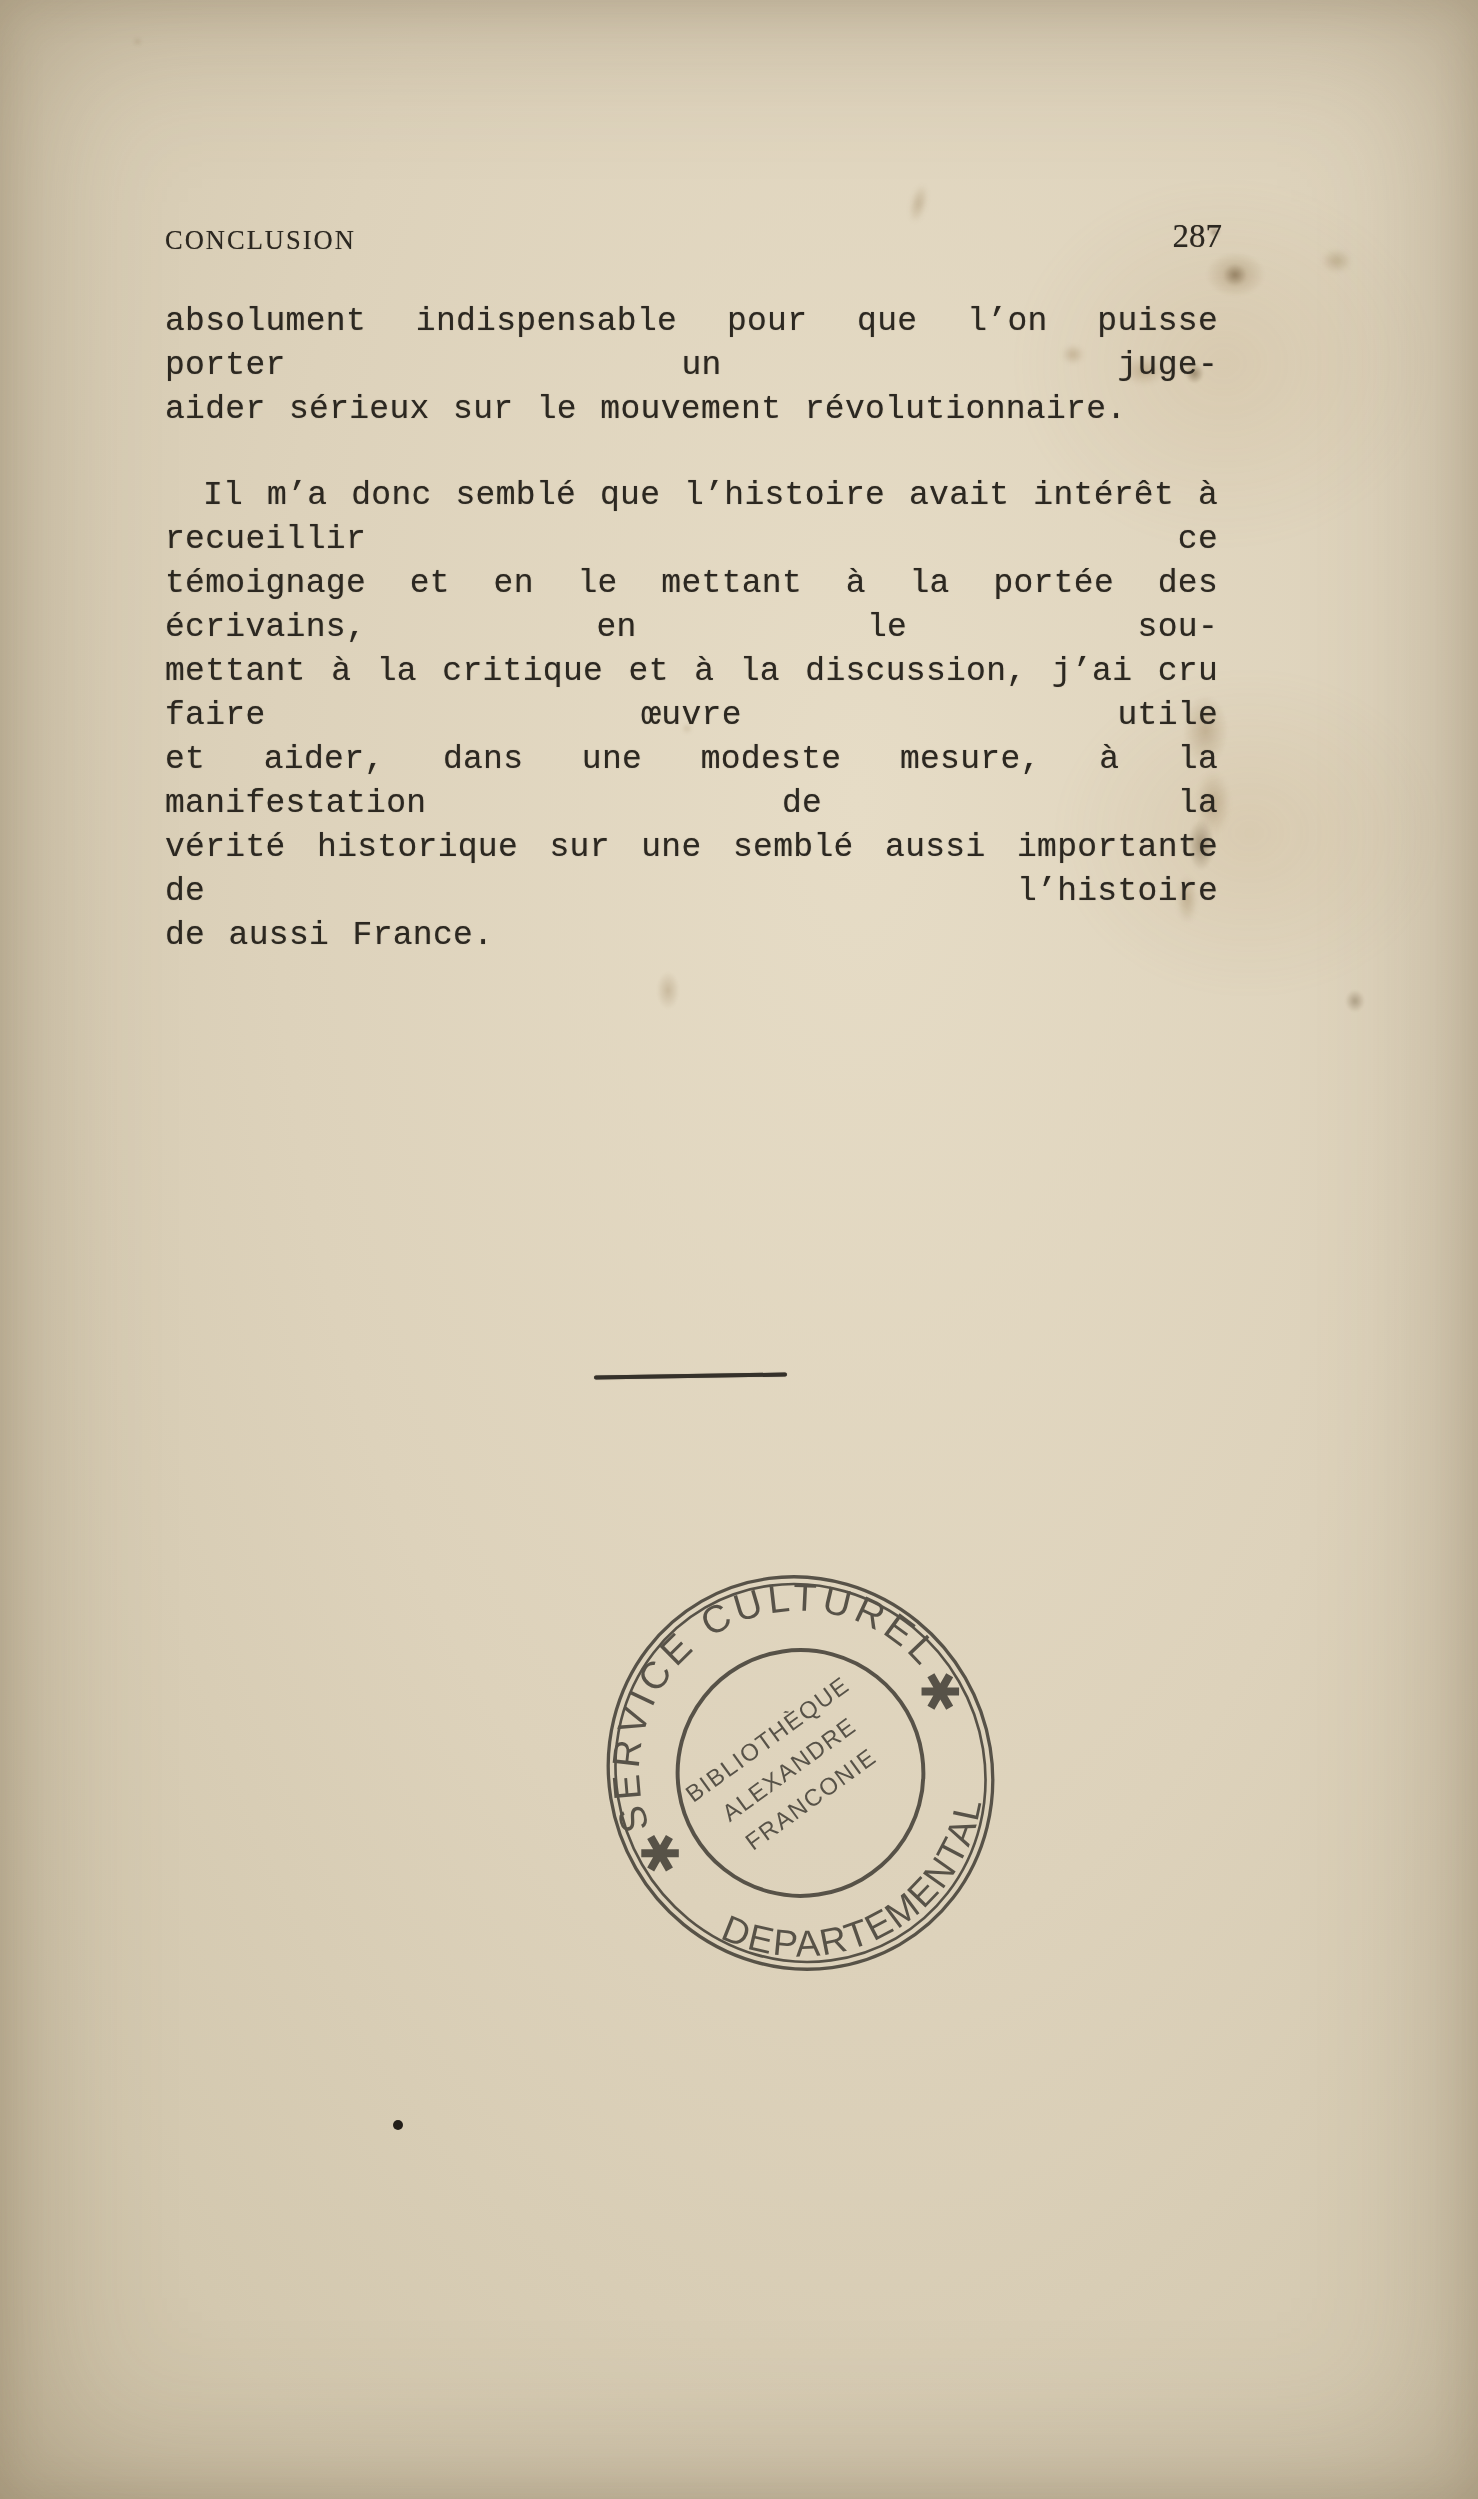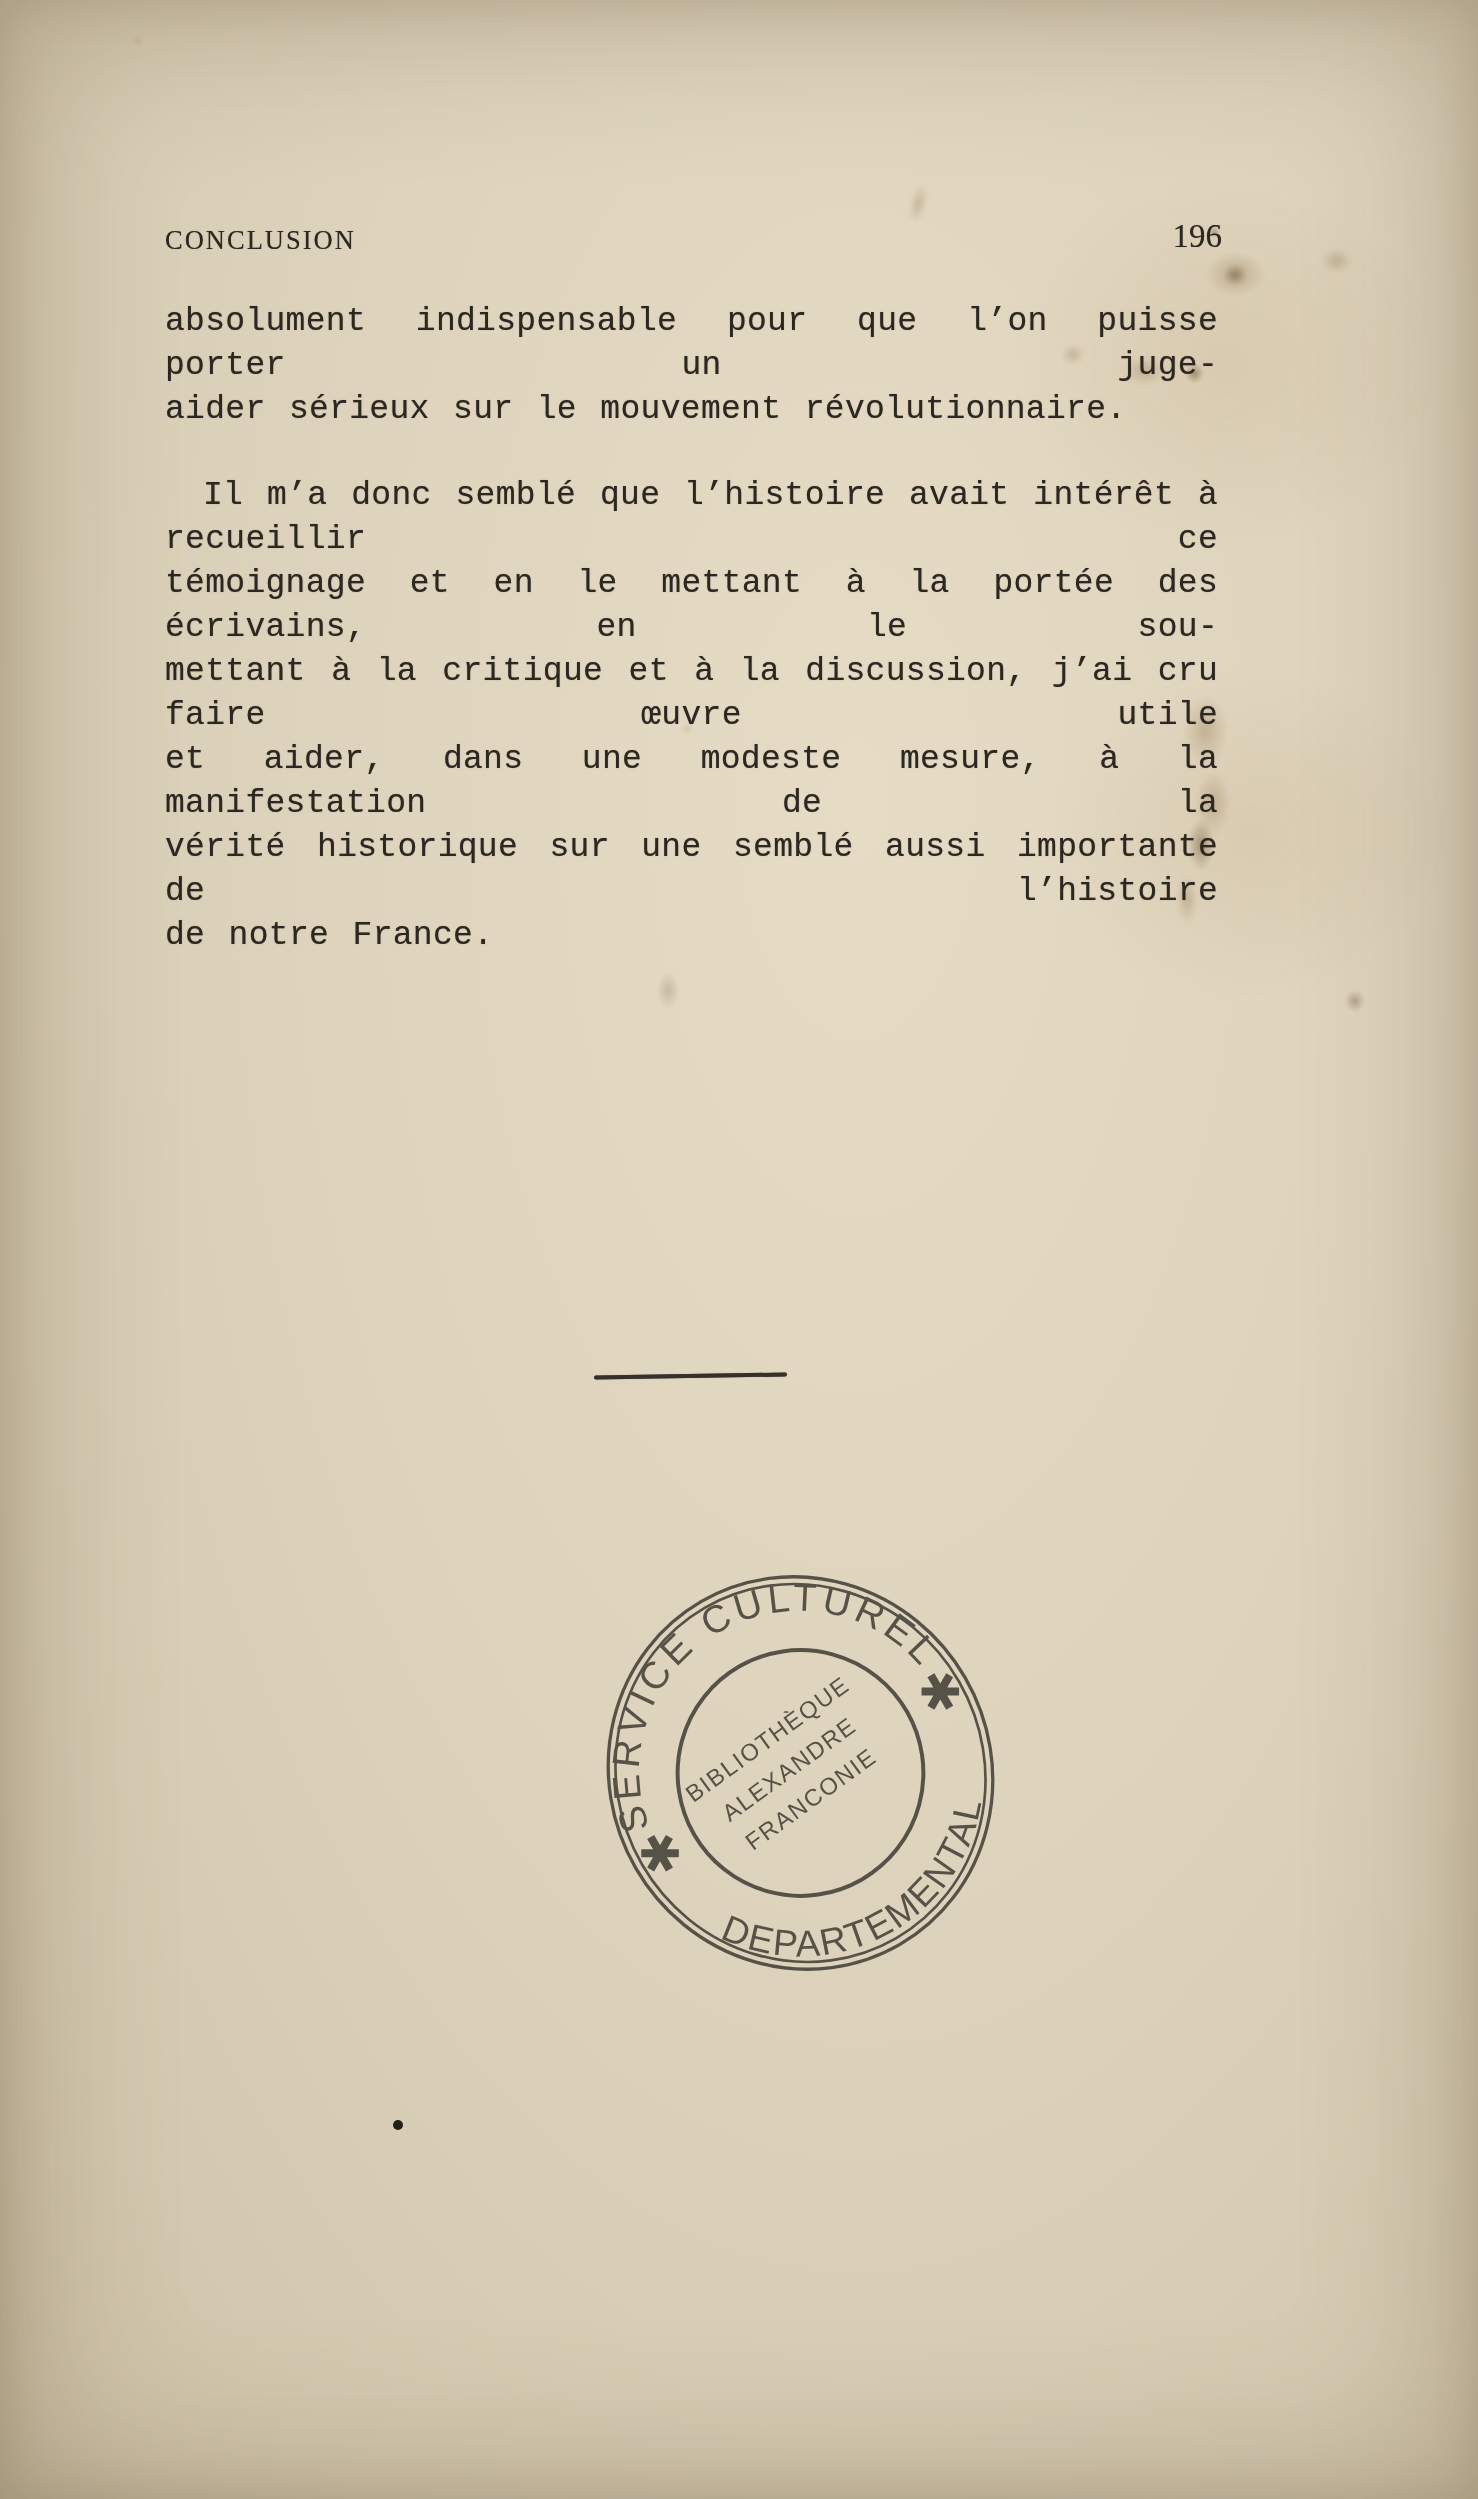--- a/index.html
+++ b/index.html
@@ -64,35 +64,35 @@
   <div class="fox faint" style="left:1190px;top:760px;width:46px;height:86px;"></div>
   <div class="fox dark" style="left:1182px;top:808px;width:38px;height:74px;opacity:.55;"></div>
   <div class="fox faint" style="left:1173px;top:868px;width:28px;height:63px;"></div>
   <div class="fox" style="left:652px;top:964px;width:32px;height:53px;opacity:.45;"></div>
   <div class="fox dark" style="left:1341px;top:985px;width:28px;height:32px;opacity:.45;"></div>
   <div class="fox faint" style="left:681px;top:723px;width:12px;height:10.6px;"></div>
   <div class="fox faint" style="left:132px;top:37px;width:10.6px;height:9.3px;"></div>
 
   <header class="pagehead">
     <div class="running-title">CONCLUSION</div>
-    <div class="page-number">196</div>
+    <div class="page-number">287</div>
   </header>
 
   <main class="textblock">
     <p class="para">
       <span class="line">absolument indispensable pour que l’on puisse porter un juge-</span>
       <span class="line last">aider sérieux sur le mouvement révolutionnaire.</span>
     </p>
     <p class="para">
       <span class="line first-indent">Il m’a donc semblé que l’histoire avait intérêt à recueillir ce</span>
       <span class="line">témoignage et en le mettant à la portée des écrivains, en le sou-</span>
       <span class="line">mettant à la critique et à la discussion, j’ai cru faire œuvre utile</span>
       <span class="line">et aider, dans une modeste mesure, à la manifestation de la</span>
       <span class="line">vérité historique sur une semblé aussi importante de l’histoire</span>
-      <span class="line last">de notre France.</span>
+      <span class="line last">de aussi France.</span>
     </p>
   </main>
 
   <div class="rule"></div>
 
   <svg class="stamp" viewBox="0 0 640 660" xmlns="http://www.w3.org/2000/svg">
     <g class="stampg" style="filter:blur(.6px);">
       <g transform="rotate(-30 320 330)">
         <ellipse class="ring-shape" cx="320" cy="330" rx="288" ry="300" stroke-width="5"></ellipse>
         <ellipse class="ring-shape" cx="320" cy="330" rx="277" ry="289" stroke-width="4"></ellipse>

